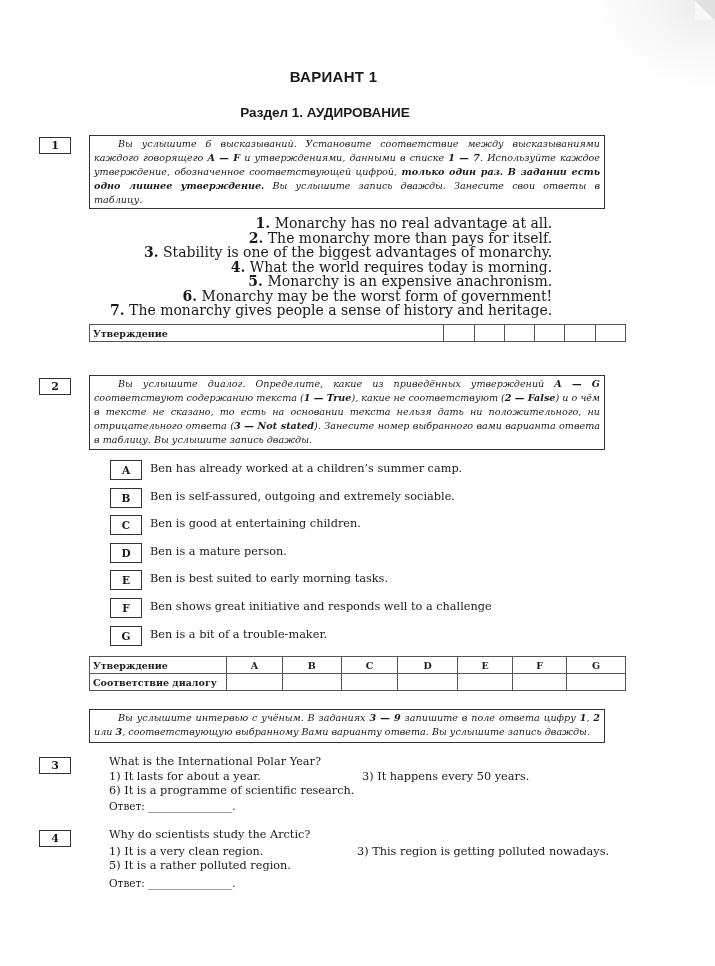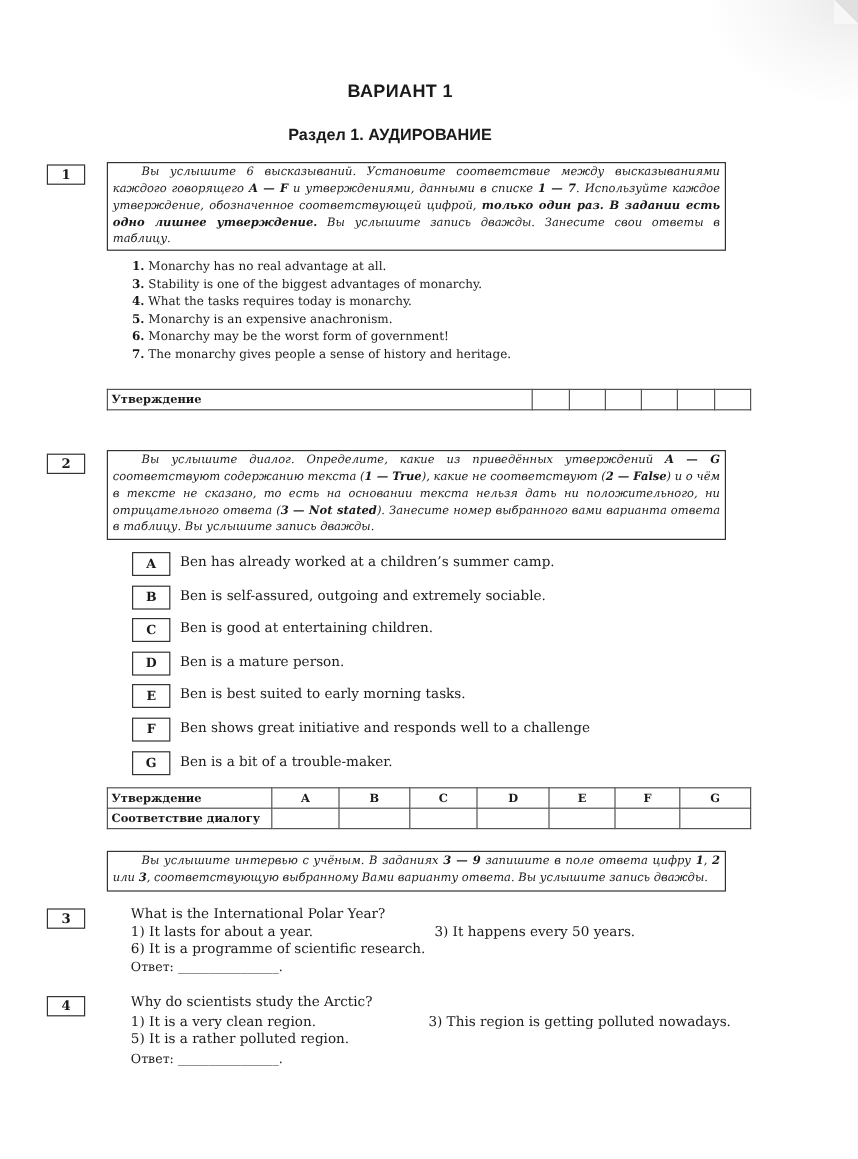--- a/index.html
+++ b/index.html
@@ -29,21 +29,21 @@
     position: absolute; left: 39px; width: 30px; height: 15px;
     border: 1.3px solid #333; text-align: center;
     font-size: 11px; font-weight: bold; line-height: 15px;
   }
   .instr {
     position: absolute; left: 89px; width: 516px; border: 1.3px solid #333;
     font-style: italic; font-size: 9.6px; line-height: 14px; padding: 1px 4px 3px 4px;
     text-align: justify; box-sizing: border-box;
   }
   .instr .ind { display: inline-block; width: 24px; }
-  .stmts { position: absolute; left: 110px; top: 216px; font-size: 10px; line-height: 14.5px; }
+  .stmts { position: absolute; left: 110px; top: 216px; font-size: 14px; line-height: 14.5px; text-align: right; }
   .stmts .n { font-weight: bold; }
   table.grid {
     position: absolute; left: 89px; border-collapse: collapse;
     font-size: 9.5px; font-weight: bold;
   }
   table.grid td { border: 1px solid #555; height: 16px; padding: 0 3px; text-align: center; }
   table.grid td.lbl { text-align: left; }
   .opt { position: absolute; left: 110px; height: 20px; }
   .opt .lt {
     position: absolute; left: 0; top: 0; width: 30px; height: 18px; border: 1.3px solid #333;
@@ -61,22 +61,23 @@
 <div class="corner-fold"></div>
 
 <div class="title">ВАРИАНТ 1</div>
 <div class="section">Раздел 1. АУДИРОВАНИЕ</div>
 
 <div class="num-box" style="top:137px">1</div>
 <div class="instr" id="instr1" style="top:135px;height:74px"><span class="ind"></span><span>Вы услышите 6 высказываний. Установите соответствие между высказываниями каждого говорящего </span><b>A — F</b><span> и утверждениями, данными в списке </span><b>1 — 7</b><span>. Используйте каждое утверждение, обозначенное соответствующей цифрой, </span><b>только один раз. В задании есть одно лишнее утверждение.</b><span> Вы услышите запись дважды. Занесите свои ответы в таблицу.</span></div>
 
 <div class="stmts">
   <div><span class="n">1.</span> <span>Monarchy has no real advantage at all.</span></div>
+  <div><span class="n">2.</span> <span>The monarchy more than pays for itself.</span></div>
   <div><span class="n">3.</span> <span>Stability is one of the biggest advantages of monarchy.</span></div>
-  <div><span class="n">4.</span> <span>What the tasks requires today is monarchy.</span></div>
+  <div><span class="n">4.</span> <span>What the world requires today is morning.</span></div>
   <div><span class="n">5.</span> <span>Monarchy is an expensive anachronism.</span></div>
   <div><span class="n">6.</span> <span>Monarchy may be the worst form of government!</span></div>
   <div><span class="n">7.</span> <span>The monarchy gives people a sense of history and heritage.</span></div>
 </div>
 
 <table class="grid" style="top:324px;width:537px">
   <tbody>
   <tr>
     <td class="lbl">Утверждение</td>
     <td></td>

